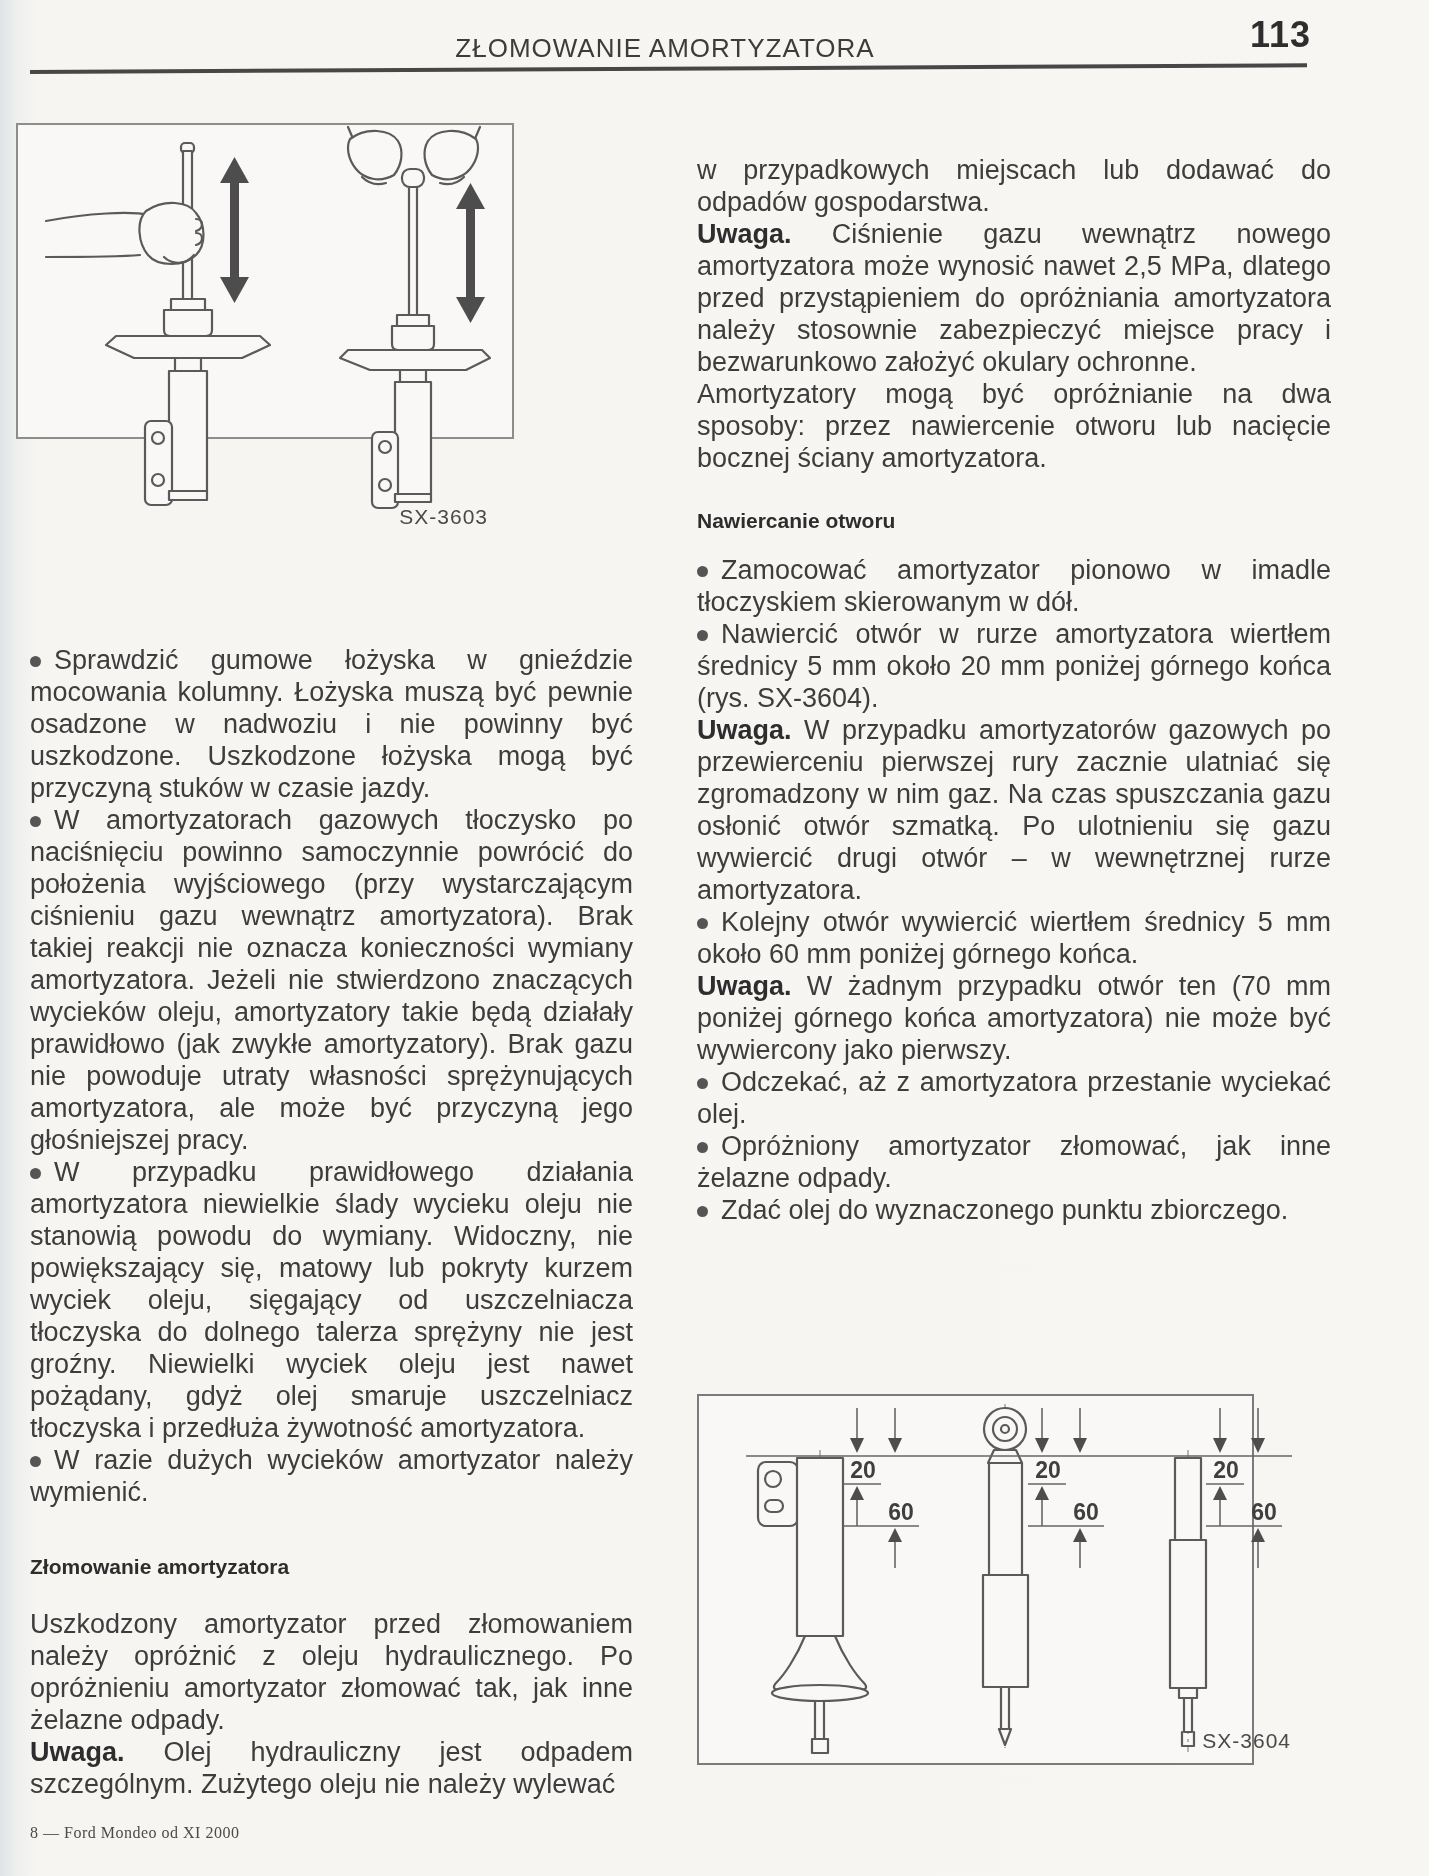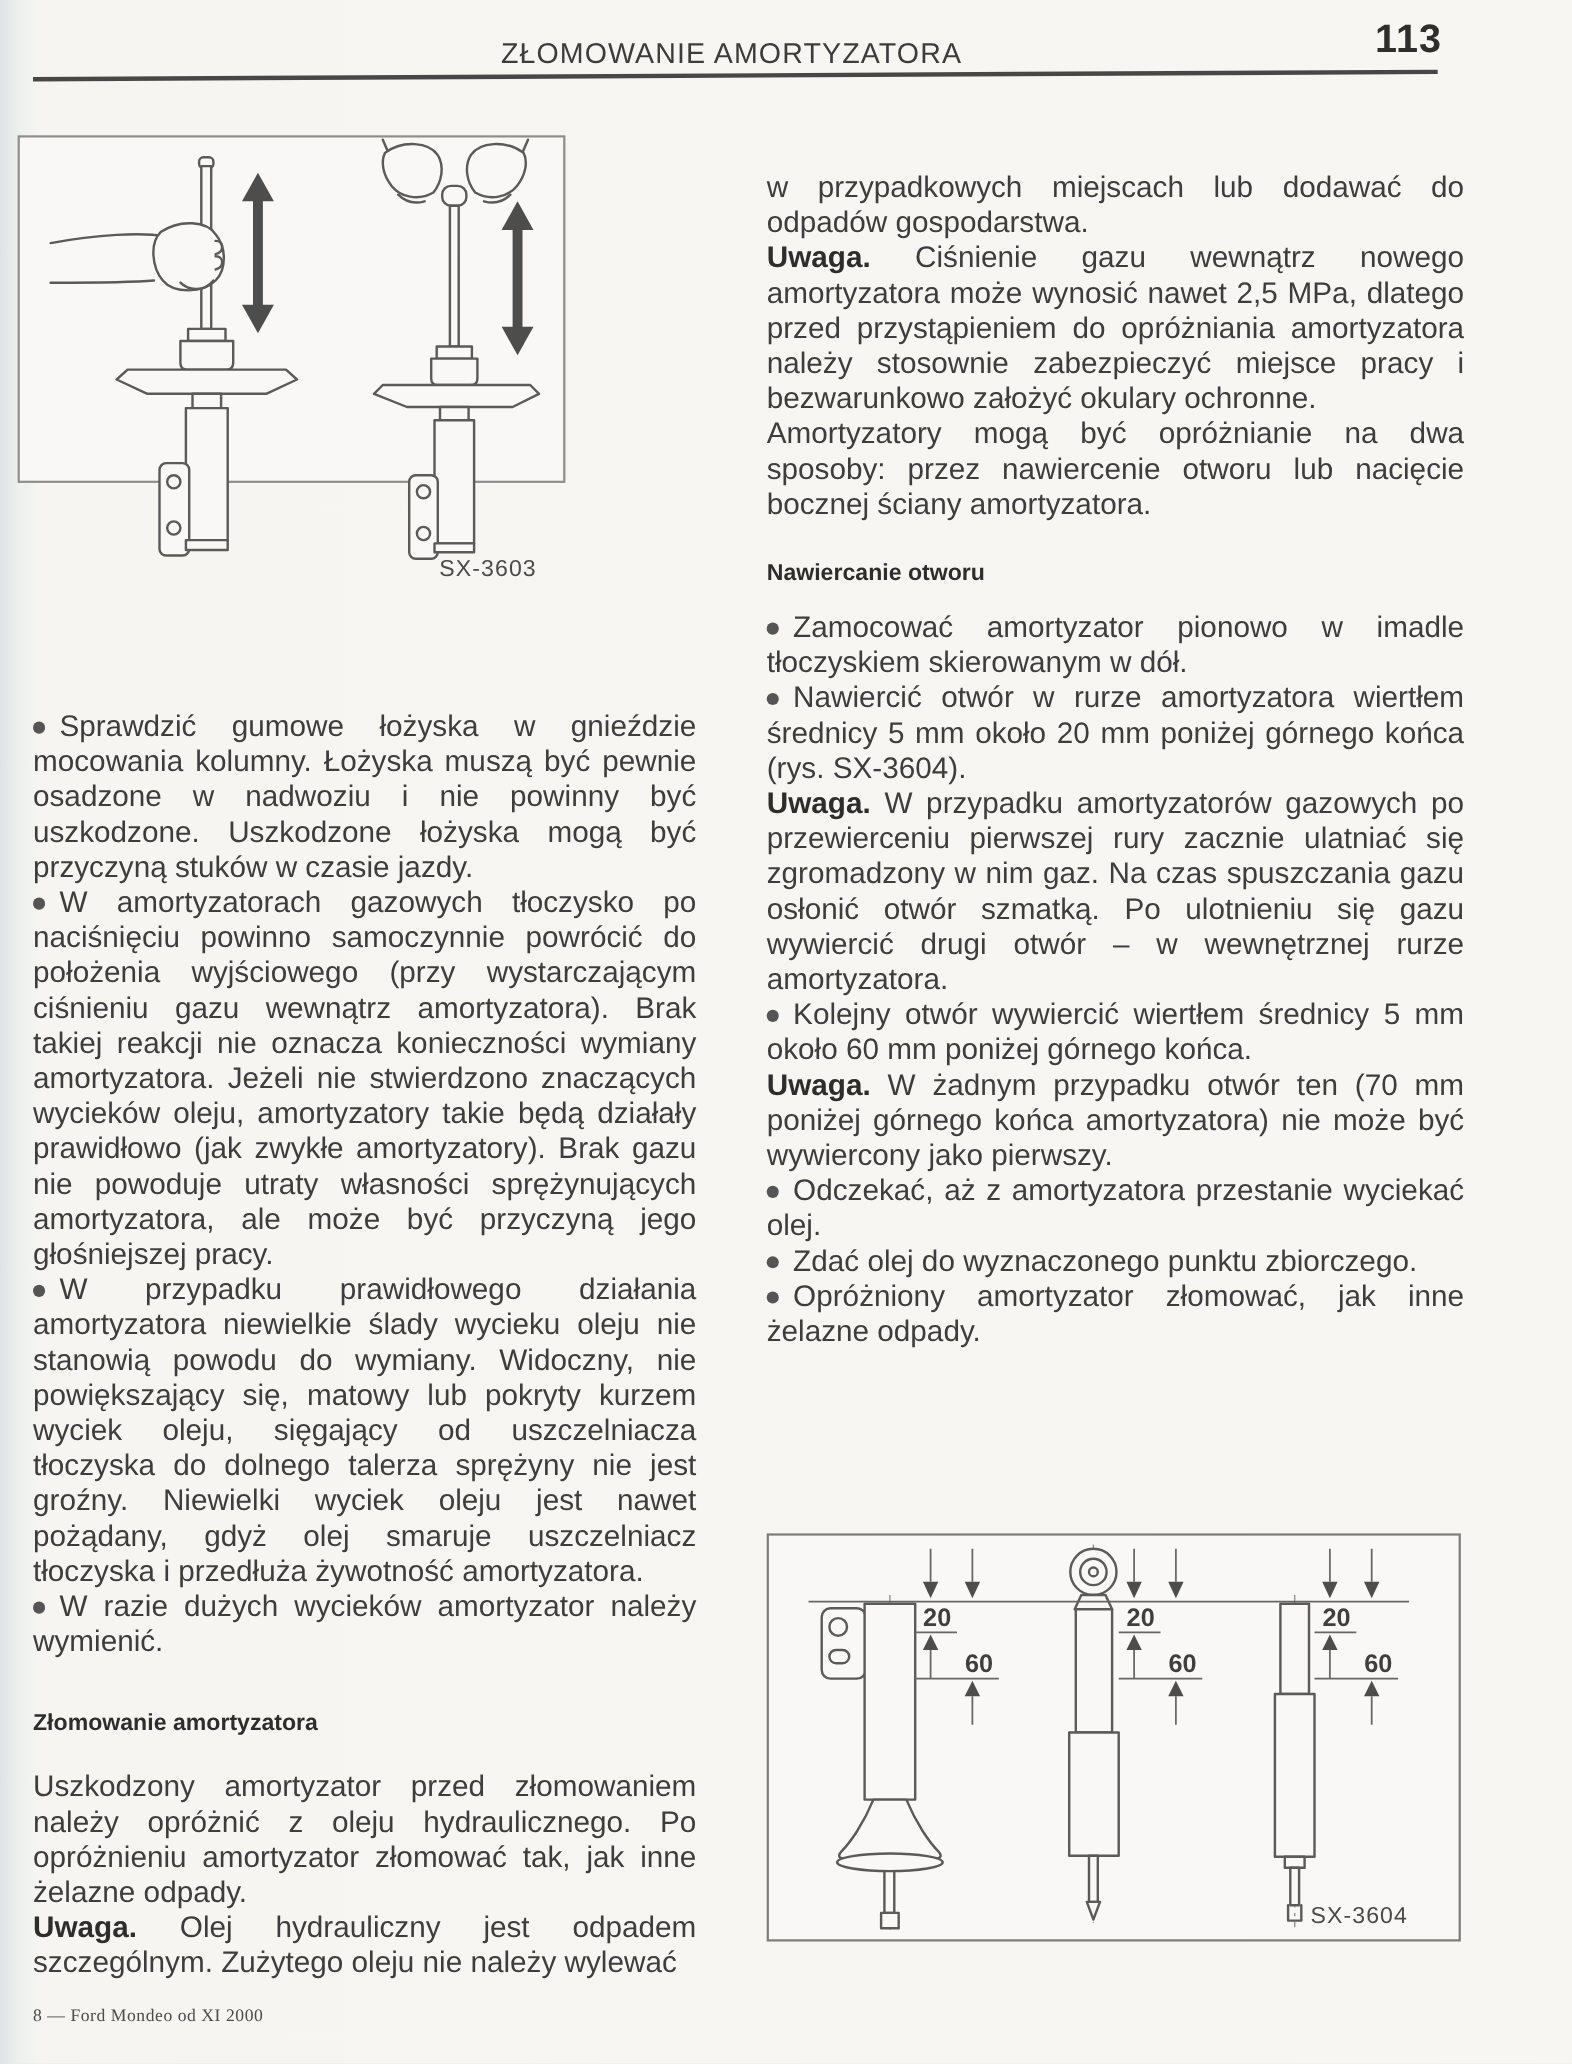--- a/index.html
+++ b/index.html
@@ -17,21 +17,21 @@
     position:absolute;left:1250px;top:14px;font-size:36px;font-weight:bold;color:#2e2e2e;letter-spacing:1px;
   }
   .hdr-rule{
     position:absolute;left:30px;top:70px;width:1277px;height:4px;background:#474747;
     transform:rotate(-0.3deg);transform-origin:left center;
   }
   .figbox{
     position:absolute;border:2px solid #8d8d8d;background:#f9f8f6;box-sizing:border-box;
   }
   .fig1{left:16px;top:123px;width:498px;height:316px;}
-  .fig2{left:697px;top:1394px;width:631px;height:371px;border-color:#7b7b7b;}
+  .fig2{left:697px;top:1394px;width:557px;height:371px;border-color:#7b7b7b;padding-left:11px;}
   .col{
     position:absolute;text-align:justify;font-size:27px;line-height:32px;color:#3d3d3d;margin-top:44px;
   }
   .col p{margin:0;}
   .col-left{left:30px;top:600px;width:603px;}
   .col-right{left:697px;top:110px;width:634px;}
   .blt{
     display:inline-block;width:11px;height:11px;border-radius:50%;
     background:#555;margin-right:13px;vertical-align:2px;
   }
@@ -133,22 +133,22 @@
     <p>w przypadkowych miejscach lub dodawać do odpadów gospodarstwa.</p>
     <p class="note"><b>Uwaga.</b> <span>Ciśnienie gazu wewnątrz nowego amortyzatora może wynosić nawet 2,5 MPa, dlatego przed przystąpieniem do opróżniania amortyzatora należy stosownie zabezpieczyć miejsce pracy i bezwarunkowo założyć okulary ochronne.</span></p>
     <p>Amortyzatory mogą być opróżnianie na dwa sposoby: przez nawiercenie otworu lub nacięcie bocznej ściany amortyzatora.</p>
     <h2 class="sec">Nawiercanie otworu</h2>
     <p><span class="blt"></span><span>Zamocować amortyzator pionowo w imadle tłoczyskiem skierowanym w dół.</span></p>
     <p><span class="blt"></span><span>Nawiercić otwór w rurze amortyzatora wiertłem średnicy 5 mm około 20 mm poniżej górnego końca (rys. SX-3604).</span></p>
     <p class="note"><b>Uwaga.</b> <span>W przypadku amortyzatorów gazowych po przewierceniu pierwszej rury zacznie ulatniać się zgromadzony w nim gaz. Na czas spuszczania gazu osłonić otwór szmatką. Po ulotnieniu się gazu wywiercić drugi otwór – w wewnętrznej rurze amortyzatora.</span></p>
     <p><span class="blt"></span><span>Kolejny otwór wywiercić wiertłem średnicy 5 mm około 60 mm poniżej górnego końca.</span></p>
     <p class="note"><b>Uwaga.</b> <span>W żadnym przypadku otwór ten (70 mm poniżej górnego końca amortyzatora) nie może być wywiercony jako pierwszy.</span></p>
     <p><span class="blt"></span><span>Odczekać, aż z amortyzatora przestanie wyciekać olej.</span></p>
+    <p><span class="blt"></span><span>Opróżniony amortyzator złomować, jak inne żelazne odpady.</span></p>
     <p><span class="blt"></span><span>Zdać olej do wyznaczonego punktu zbiorczego.</span></p>
-    <p><span class="blt"></span><span>Opróżniony amortyzator złomować, jak inne żelazne odpady.</span></p>
   </div>
 
   <div class="figbox fig2">
     <svg width="609" height="367" viewBox="0 0 609 367">
 
       <line class="cl" x1="110" y1="54" x2="110" y2="358"></line>
       <line class="cl" x1="295" y1="8" x2="295" y2="352"></line>
       <line class="cl" x1="478" y1="54" x2="478" y2="356"></line>
 
       <g>

